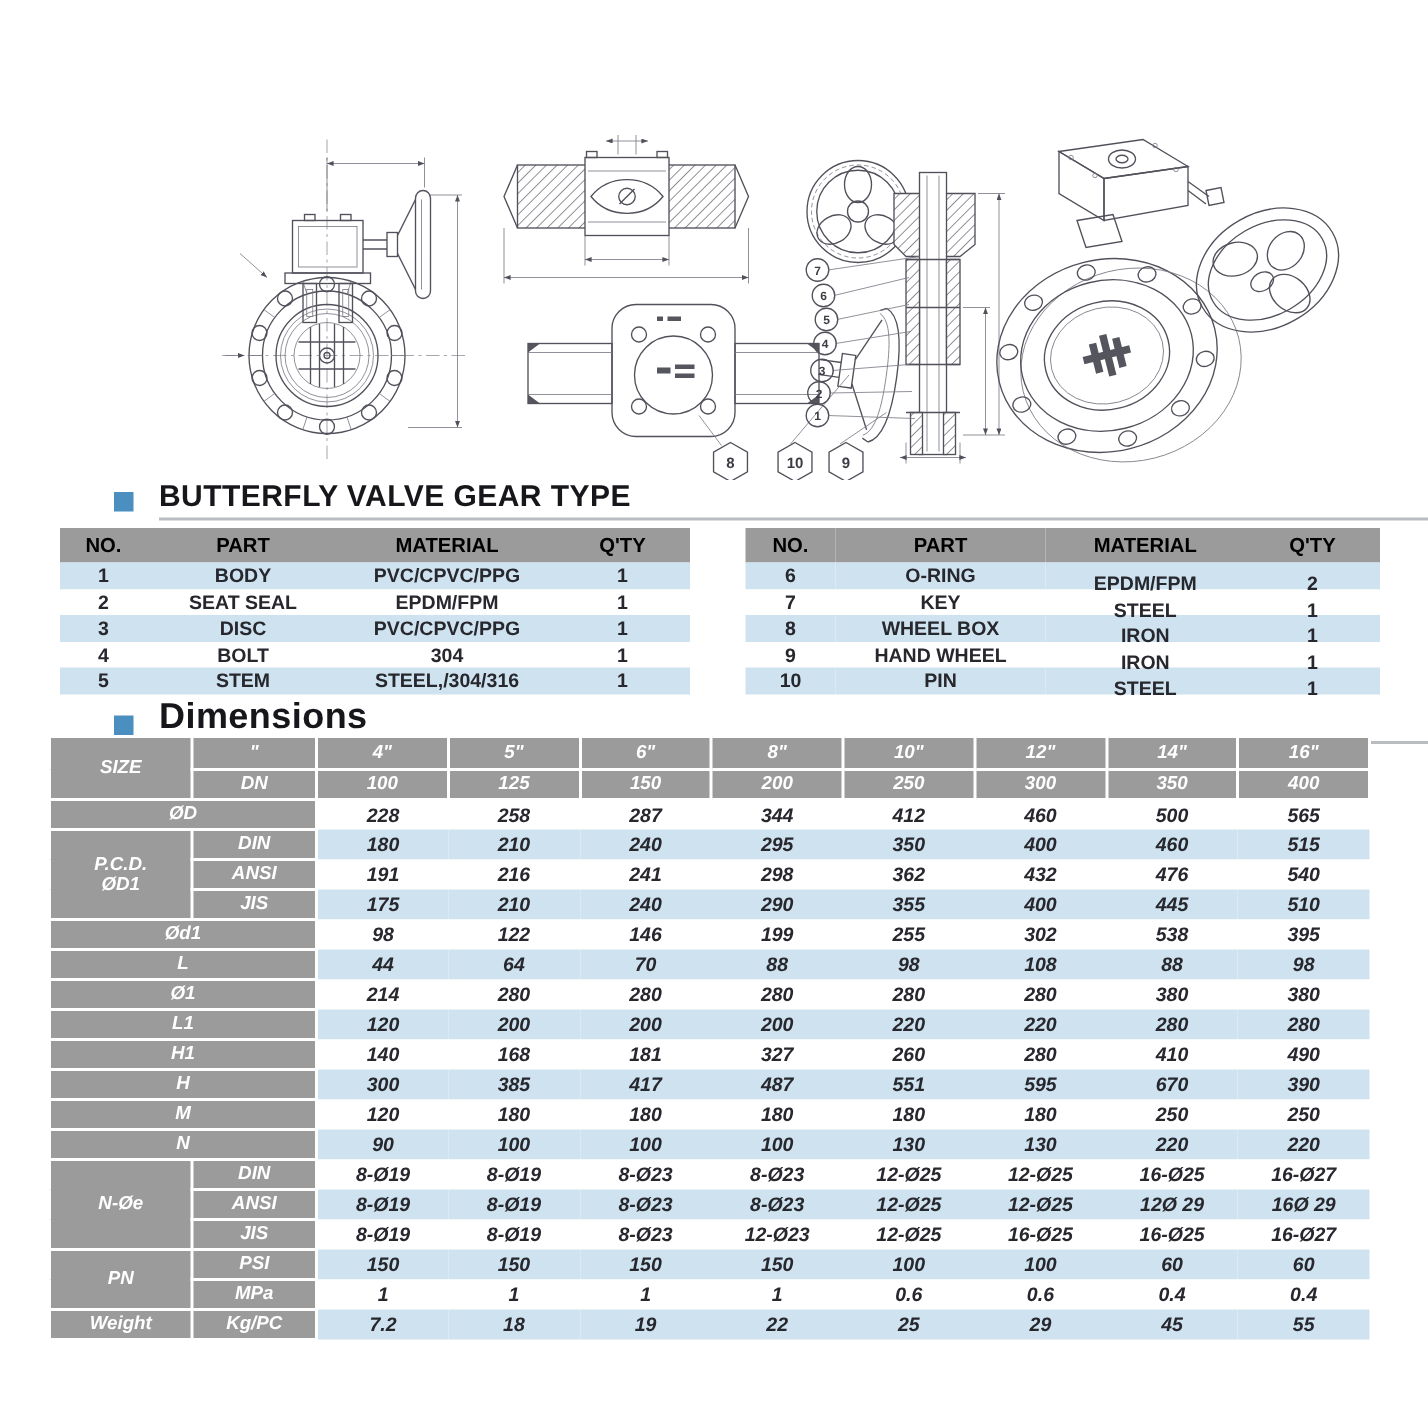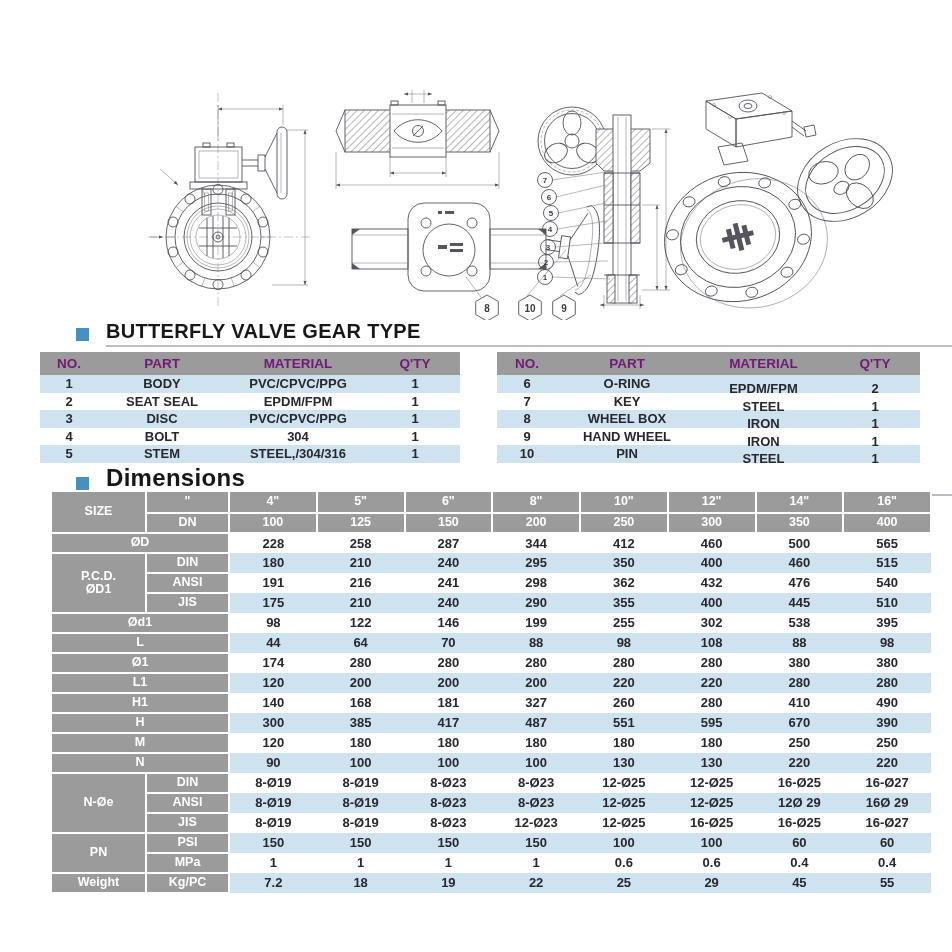--- a/index.html
+++ b/index.html
@@ -12,27 +12,27 @@
   .bullet{width:13px;height:13px;background:#4a8fc0;margin:0 17px 6px 0;flex:0 0 auto;}
   .rule{flex:1;border-bottom:2px solid #b9bdc1;padding-bottom:2px;}
   .rule h2{margin:0;font-weight:800;color:#17171b;letter-spacing:.3px;}
   #sec-parts .rule h2{font-size:20px;}
   #sec-dims  .rule h2{font-size:24px;}
   
   #parts-wrap{position:absolute;top:352px;left:40px;width:880px;display:flex;gap:37px;}
   table{border-collapse:collapse;table-layout:fixed;}
   .parts{width:420px;}
   #parts-right{width:423px;}
-  .parts th{background:#9b9b9b;color:#701a75;font-size:13.5px;font-weight:700;height:23px;padding:0;}
+  .parts th{background:#9b9b9b;color:#000000;font-size:13.5px;font-weight:700;height:23px;padding:0;}
   .parts td{height:17.5px;text-align:center;font-size:13px;font-weight:700;color:#27272e;padding:0;line-height:1;}
   .row-blue td{background:#cfe2ef;}
   .row-white td{background:#ffffff;}
   .shift{display:inline-block;transform:translateY(5px);}
   
-  #dim-table{position:absolute;top:490px;left:50px;width:880px;}
+  #dim-table{position:absolute;top:490px;left:32px;width:880px;font-style:italic;}
   #dim-table td{padding:0;text-align:center;height:18px;line-height:1.05;}
   #dim-table .hdr,#dim-table .lbl{background:#9b9b9b;color:#fff;font-weight:700;font-size:12.5px;border:2px solid #fff;}
   #dim-h1 td{height:20px;}
   #dim-table .val{color:#27272e;font-weight:700;font-size:13px;}
   .multi{white-space:pre-line;}
   
   #drawings{position:absolute;top:85px;left:0;}
   .ln{stroke:#51515b;fill:none;stroke-width:.9;}
   .thin{stroke:#7a7a84;fill:none;stroke-width:.55;}
   .cl{stroke:#8a8a92;fill:none;stroke-width:.5;stroke-dasharray:9 3 2 3;}
@@ -525,21 +525,21 @@
         <td class="val">64</td>
         <td class="val">70</td>
         <td class="val">88</td>
         <td class="val">98</td>
         <td class="val">108</td>
         <td class="val">88</td>
         <td class="val">98</td>
       </tr>
       <tr class="row-white">
         <td class="lbl" colspan="2">Ø1</td>
-        <td class="val">174</td>
+        <td class="val">214</td>
         <td class="val">280</td>
         <td class="val">280</td>
         <td class="val">280</td>
         <td class="val">280</td>
         <td class="val">280</td>
         <td class="val">380</td>
         <td class="val">380</td>
       </tr>
       <tr class="row-blue">
         <td class="lbl" colspan="2">L1</td>

